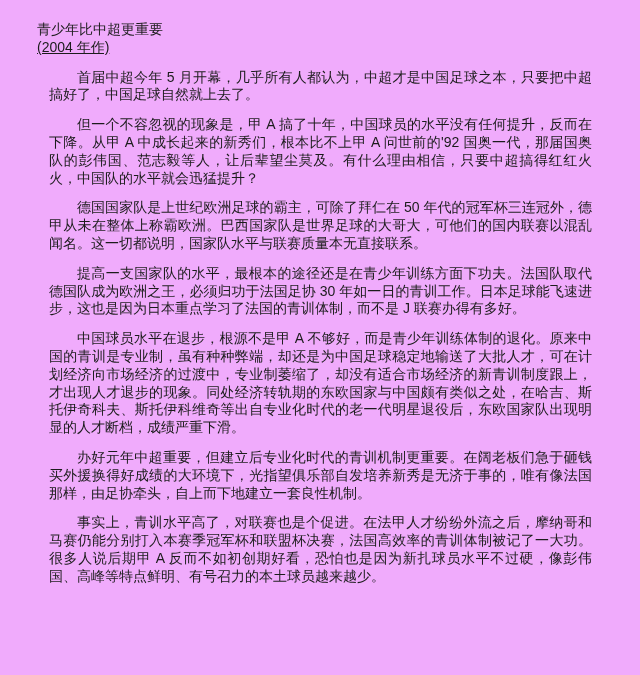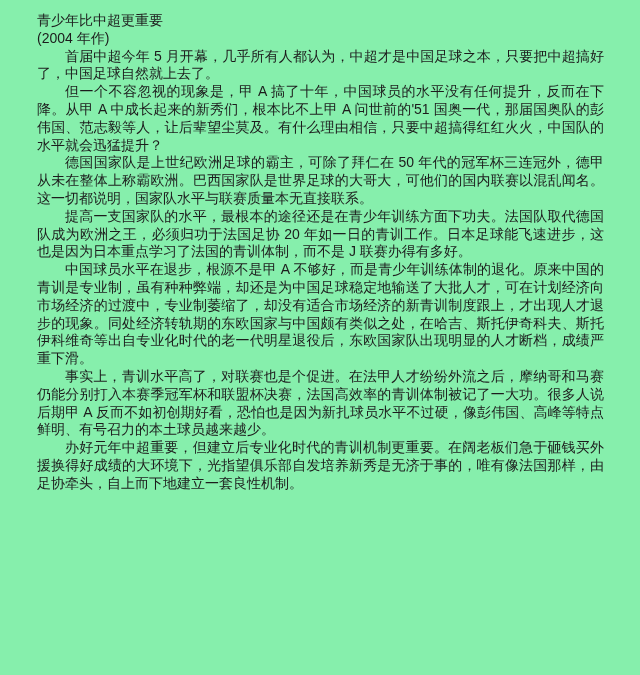--- a/index.html
+++ b/index.html
@@ -12,54 +12,55 @@
       height: 675px;
       overflow: hidden;
       font-family: "Liberation Sans", "DejaVu Sans", sans-serif;
       color: #1c1c1c;
       -webkit-font-smoothing: antialiased;
     }
     .page {
       box-sizing: border-box;
       width: 640px;
       height: 675px;
-      padding: 12px 36px 0 37px;
-      background: #86efac;
+      padding: 21px 36px 0 37px;
+      background: #f0abfc;
     }
     .doc-title {
       font-size: 14px;
       line-height: 17.8px;
       font-weight: 400;
       white-space: pre;
     }
     .doc-subtitle {
       font-size: 14px;
       line-height: 17.8px;
       font-weight: 400;
       white-space: pre;
+      text-decoration: underline;
     }
     .paragraphs p {
-      margin: 0;
+      margin: 12px;
       padding: 0;
       font-size: 14px;
       line-height: 17.8px;
       text-indent: 2em;
       text-align: justify;
       text-justify: inter-ideograph;
       word-break: break-all;
     }
   </style>
 </head>
 <body>
 
 <div class="page">
   <div class="doc-title">青少年比中超更重要</div>
   <div class="doc-subtitle">(2004 年作)</div>
   <div class="paragraphs">
       <p>首届中超今年 5 月开幕，几乎所有人都认为，中超才是中国足球之本，只要把中超搞好了，中国足球自然就上去了。</p>
-      <p>但一个不容忽视的现象是，甲 A 搞了十年，中国球员的水平没有任何提升，反而在下降。从甲 A 中成长起来的新秀们，根本比不上甲 A 问世前的'51 国奥一代，那届国奥队的彭伟国、范志毅等人，让后辈望尘莫及。有什么理由相信，只要中超搞得红红火火，中国队的水平就会迅猛提升？</p>
+      <p>但一个不容忽视的现象是，甲 A 搞了十年，中国球员的水平没有任何提升，反而在下降。从甲 A 中成长起来的新秀们，根本比不上甲 A 问世前的'92 国奥一代，那届国奥队的彭伟国、范志毅等人，让后辈望尘莫及。有什么理由相信，只要中超搞得红红火火，中国队的水平就会迅猛提升？</p>
       <p>德国国家队是上世纪欧洲足球的霸主，可除了拜仁在 50 年代的冠军杯三连冠外，德甲从未在整体上称霸欧洲。巴西国家队是世界足球的大哥大，可他们的国内联赛以混乱闻名。这一切都说明，国家队水平与联赛质量本无直接联系。</p>
-      <p>提高一支国家队的水平，最根本的途径还是在青少年训练方面下功夫。法国队取代德国队成为欧洲之王，必须归功于法国足协 20 年如一日的青训工作。日本足球能飞速进步，这也是因为日本重点学习了法国的青训体制，而不是 J 联赛办得有多好。</p>
+      <p>提高一支国家队的水平，最根本的途径还是在青少年训练方面下功夫。法国队取代德国队成为欧洲之王，必须归功于法国足协 30 年如一日的青训工作。日本足球能飞速进步，这也是因为日本重点学习了法国的青训体制，而不是 J 联赛办得有多好。</p>
       <p>中国球员水平在退步，根源不是甲 A 不够好，而是青少年训练体制的退化。原来中国的青训是专业制，虽有种种弊端，却还是为中国足球稳定地输送了大批人才，可在计划经济向市场经济的过渡中，专业制萎缩了，却没有适合市场经济的新青训制度跟上，才出现人才退步的现象。同处经济转轨期的东欧国家与中国颇有类似之处，在哈吉、斯托伊奇科夫、斯托伊科维奇等出自专业化时代的老一代明星退役后，东欧国家队出现明显的人才断档，成绩严重下滑。</p>
+      <p>办好元年中超重要，但建立后专业化时代的青训机制更重要。在阔老板们急于砸钱买外援换得好成绩的大环境下，光指望俱乐部自发培养新秀是无济于事的，唯有像法国那样，由足协牵头，自上而下地建立一套良性机制。</p>
       <p>事实上，青训水平高了，对联赛也是个促进。在法甲人才纷纷外流之后，摩纳哥和马赛仍能分别打入本赛季冠军杯和联盟杯决赛，法国高效率的青训体制被记了一大功。很多人说后期甲 A 反而不如初创期好看，恐怕也是因为新扎球员水平不过硬，像彭伟国、高峰等特点鲜明、有号召力的本土球员越来越少。</p>
-      <p>办好元年中超重要，但建立后专业化时代的青训机制更重要。在阔老板们急于砸钱买外援换得好成绩的大环境下，光指望俱乐部自发培养新秀是无济于事的，唯有像法国那样，由足协牵头，自上而下地建立一套良性机制。</p>
     </div>
 </div>
 
 </body></html>

